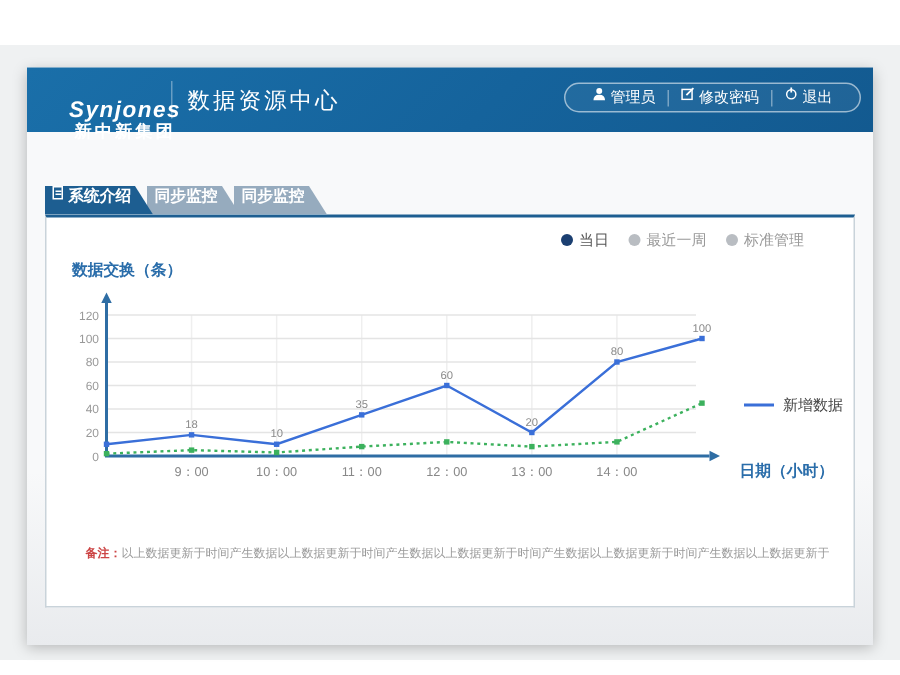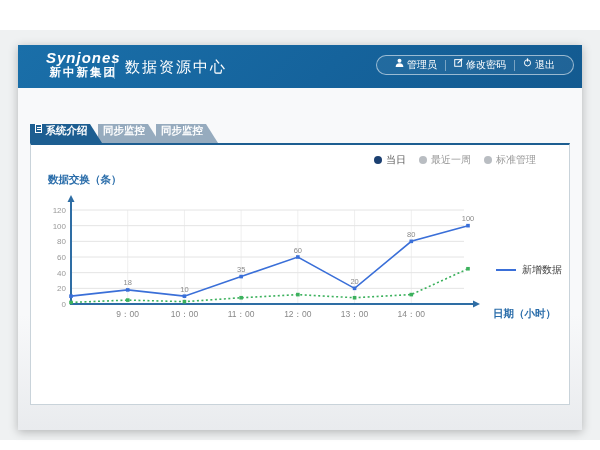--- a/index.html
+++ b/index.html
@@ -5,21 +5,21 @@
   * { margin:0; padding:0; box-sizing:border-box; }
   html,body { width:600px; height:450px; background:#fff; overflow:hidden;
               font-family:"Liberation Sans","DejaVu Sans",sans-serif; }
   .backdrop { position:absolute; left:0; top:30px; width:600px; height:410px; background:#eff1f2; }
   .page-card { position:absolute; left:18px; top:45px; width:564px; height:385px;
                background:linear-gradient(#f8f9fa 70%, #e9ebee); box-shadow:0 2px 9px rgba(0,0,0,.25); }
 
   
   .hdr { position:absolute; left:0; top:0; width:100%; height:43px;
          background:linear-gradient(135deg,#1a6fa9 0%, #15639c 55%, #135a90 100%); }
-  .logo { position:absolute; left:28px; top:4px; color:#fff; text-align:center; }
+  .logo { position:absolute; left:28px; top:20px; color:#fff; text-align:center; }
   .logo-top { font-size:15px; font-weight:bold; font-style:italic; letter-spacing:1px; line-height:17px; }
   .logo-bottom { font-size:11.5px; font-weight:bold; letter-spacing:2px; line-height:13px; }
   .hdr-divider { position:absolute; left:96px; top:9px; width:1px; height:25px; background:rgba(255,255,255,.35); }
   .app-title { position:absolute; left:107px; top:13px; color:#fff; font-size:15px; letter-spacing:2px; }
   .user-pill { position:absolute; right:8px; top:10px; height:20px; display:flex; align-items:center;
                border:1px solid rgba(255,255,255,.55); border-radius:11px; padding:0 10px;
                background:rgba(255,255,255,.06); }
   .user-item { display:flex; align-items:flex-start; gap:3px; color:#fff; font-size:10px; cursor:pointer; padding:0 8px; }
   .pill-sep { width:1px; height:11px; background:rgba(255,255,255,.4); }
   .ic { display:inline-block; }
@@ -206,16 +206,19 @@
 
       <div class="x-title">日期（小时）</div>
 
       <div class="legend">
         <div class="legend-row">
           <span class="sample solid"></span>
           <span class="legend-label">新增数据</span>
         </div>
       </div>
 
+      <div class="note">
+        <b>备注：</b><span>以上数据更新于时间产生数据以上数据更新于时间产生数据以上数据更新于时间产生数据以上数据更新于时间产生数据以上数据更新于</span>
+      </div>
 
     </div>
   </div>
 </div>
 
 </body></html>

